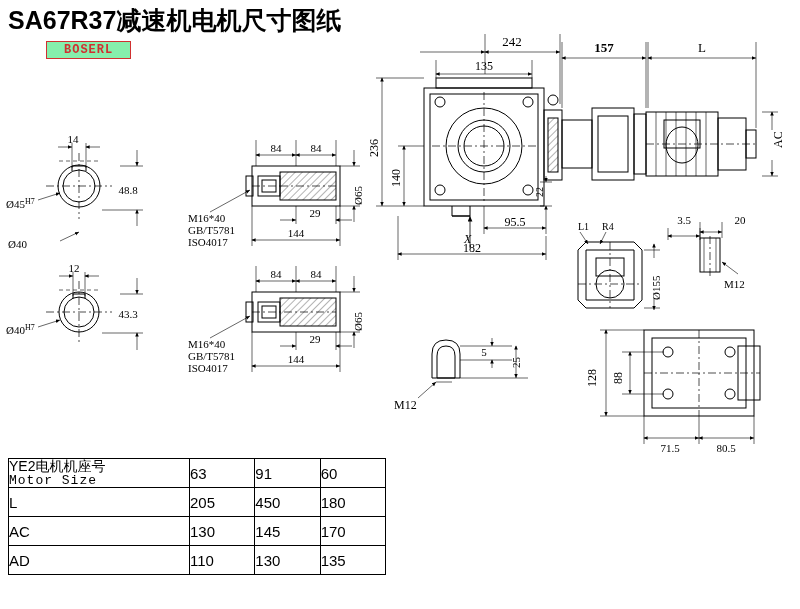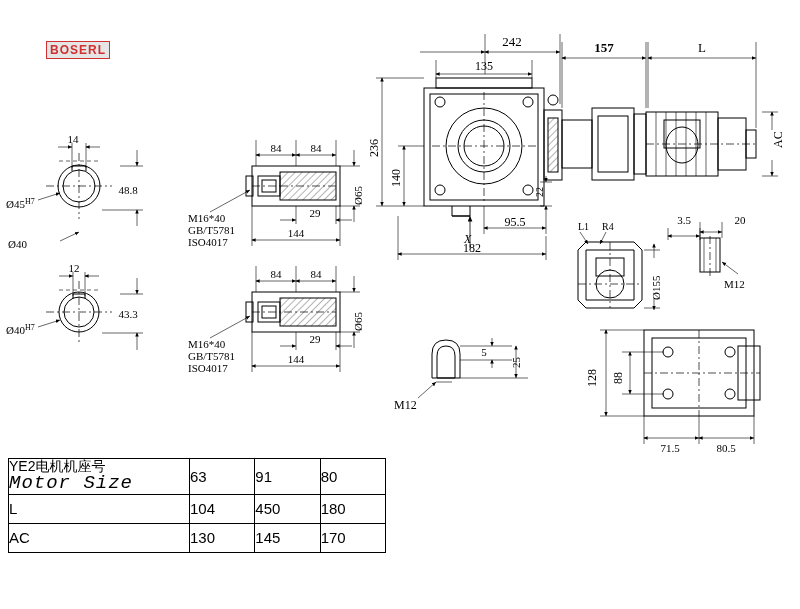--- a/index.html
+++ b/index.html
@@ -32,23 +32,23 @@
   }
   .logo {
     position: absolute;
     left: 46px;
     top: 41px;
     border: 1px solid #d03030;
     color: #d03030;
     font-size: 12px;
     font-weight: bold;
     letter-spacing: 1px;
-    padding: 1px 3px;
-    font-family: Liberation Sans, sans-serif;
-    background: #e5e5e5;
+    padding: 1px 17px;
+    font-family: Liberation Mono, monospace;
+    background: #86efac;
   }
   svg.draw {
     position: absolute;
     left: 0;
     top: 0;
     width: 800px;
     height: 609px;
   }
   
   .spec-table {
@@ -73,34 +73,34 @@
   }
   .spec-table td.rowlabel {
     width: 180px;
   }
   .spec-table .cn {
     display: block;
     font-size: 14px;
   }
   .spec-table .en {
     display: block;
-    font-size: 19px;
+    font-size: 13px;
     font-family: "Liberation Mono", monospace;
     letter-spacing: 1px;
-    font-style: italic;
   }
   .dim, .lbl {
     font-family: "Liberation Serif", serif;
   }
 </style>
 </head>
 <body>
 
 <div id="root">
 
+  <div class="title">SA67R37减速机电机尺寸图纸</div>
   <div class="logo">BOSERL</div>
 
   <svg class="draw" viewBox="0 0 800 609" xmlns="http://www.w3.org/2000/svg">
     <defs>
       <marker id="ar" markerWidth="8" markerHeight="8" refX="7" refY="3" orient="auto">
         <path d="M0,0 L7,3 L0,6 z" fill="#000"></path>
       </marker>
       <marker id="arS" markerWidth="8" markerHeight="8" refX="1" refY="3" orient="auto">
         <path d="M7,0 L0,3 L7,6 z" fill="#000"></path>
       </marker>
@@ -447,30 +447,36 @@
 
   <table class="spec-table">
     <tbody>
       <tr>
         <td class="hdr-label">
           <span class="cn">YE2电机机座号</span>
           <span class="en">Motor Size</span>
         </td>
         <td>63</td>
         <td>91</td>
-        <td>80</td>
+        <td>60</td>
       </tr>
       <tr>
         <td class="rowlabel">L</td>
-        <td>104</td>
+        <td>205</td>
         <td>450</td>
         <td>180</td>
       </tr>
       <tr>
         <td class="rowlabel">AC</td>
         <td>130</td>
         <td>145</td>
         <td>170</td>
       </tr>
+      <tr>
+        <td class="rowlabel">AD</td>
+        <td>110</td>
+        <td>130</td>
+        <td>135</td>
+      </tr>
     </tbody>
   </table>
 
 </div>
 
 </body></html>

